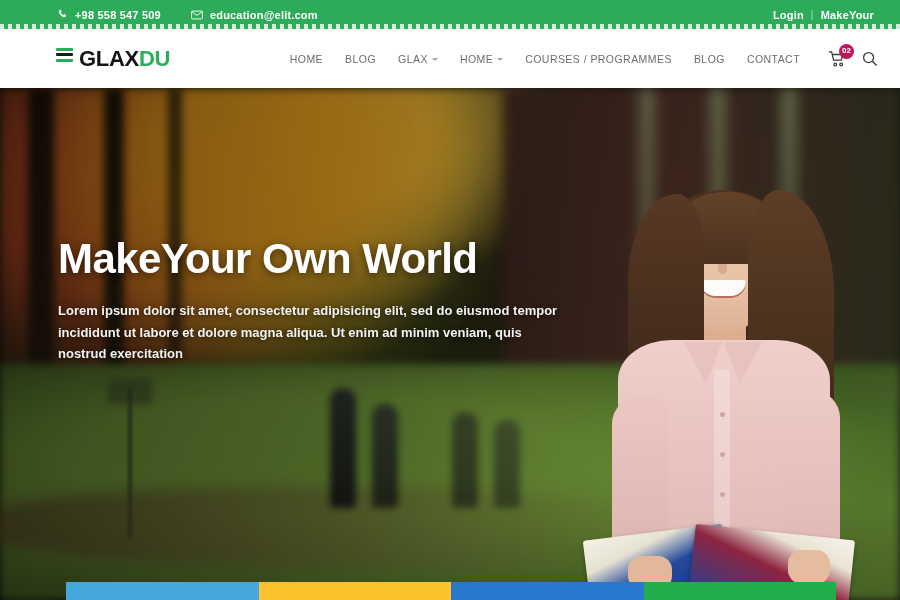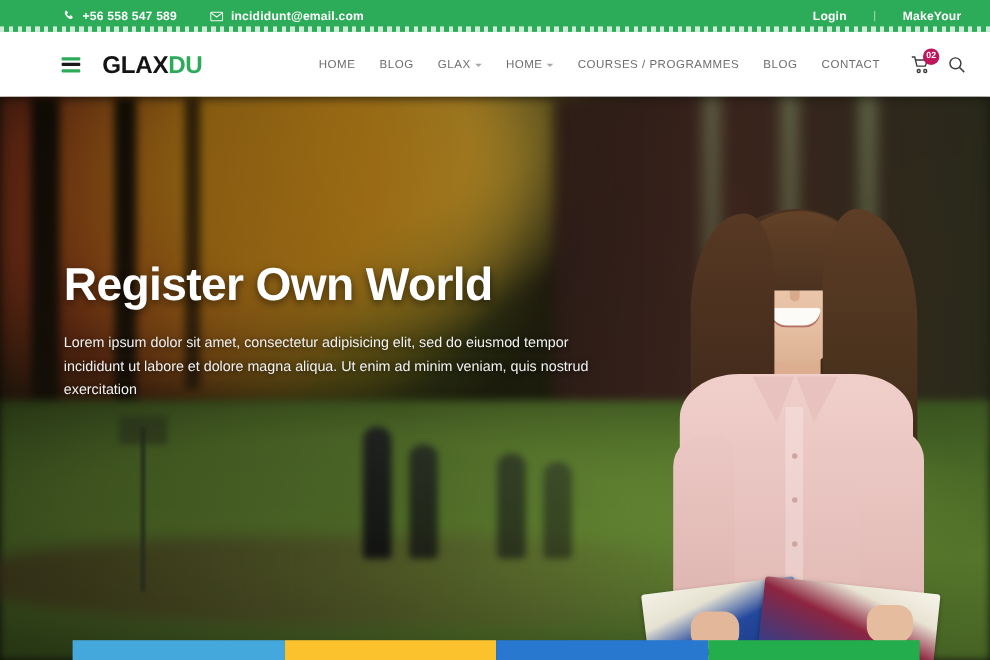--- a/index.html
+++ b/index.html
@@ -20,21 +20,21 @@
     display: flex;
     align-items: center;
     padding: 0 26px 0 56px;
     font-size: 11px;
     color: #ffffff;
     letter-spacing: .2px;
   }
   .topbar-left { display: flex; align-items: center; gap: 30px; }
   .topbar-right {
     margin-left: auto;
-    display: flex; align-items: center; gap: 24px;
+    display: flex; align-items: center; gap: 7px;
     font-size: 11px;
   }
   .tb-item { display: flex; align-items: center; gap: 7px; font-weight: bold; }
   .tb-item .glyph { display: inline-flex; width: 12px; height: 12px;
                     align-items: center; justify-content: center; opacity: .95; }
   .tb-link { color: #ffffff; text-decoration: none; font-weight: bold; }
   .tb-sep { color: rgba(255,255,255,.6); font-size: 10px; }
 
   
   .topbar::after {
@@ -47,21 +47,21 @@
   }
 
   
   .header {
     height: 59px;
     background: #ffffff;
     display: flex;
     align-items: center;
     padding: 0 22px 0 56px;
   }
-  .logo { display: flex; align-items: center; gap: 20px; text-decoration: none; }
+  .logo { display: flex; gap: 6px; text-decoration: none; }
   .logo-mark { display: flex; flex-direction: column; gap: 2.5px; width: 17px; }
   .logo-mark i { display: block; height: 3px; border-radius: 1px; }
   .logo-mark i:nth-child(1) { background: #2cab58; width: 100%; }
   .logo-mark i:nth-child(2) { background: #1b1b1b; width: 100%; }
   .logo-mark i:nth-child(3) { background: #2cab58; width: 100%; }
   .logo-text { font-size: 22px; font-weight: bold; letter-spacing: -.3px; line-height: 1; }
   .logo-a { color: #141414; }
   .logo-b { color: #2cab58; }
 
   .nav {
@@ -283,20 +283,21 @@
   .hero-title {
     font-size: 42px; font-weight: bold; color: #ffffff;
     letter-spacing: -.6px; line-height: 1.1;
     text-shadow: 0 2px 8px rgba(0,0,0,.55);
   }
   .hero-text {
     margin-top: 18px;
     font-size: 13px; line-height: 1.65; color: #f2f2f2;
     max-width: 510px;
     text-shadow: 0 1px 5px rgba(0,0,0,.6);
+    font-weight: bold;
   }
   .hero-btns { margin-top: 30px; display: flex; gap: 24px; }
   .btn {
     display: inline-flex; align-items: center; justify-content: center;
     height: 42px; padding: 0 30px;
     border-radius: 22px;
     font-size: 12px; font-weight: bold; letter-spacing: .7px;
     text-decoration: none; cursor: pointer; border: none;
     font-family: "Liberation Sans", sans-serif;
   }
@@ -321,30 +322,30 @@
 <div id="page">
 
   <div class="topbar">
     <div class="topbar-left">
       <div class="tb-item">
         <span class="glyph">
           <svg viewBox="0 0 16 16" width="11" height="11" fill="#ffffff">
             <path d="M3.6 1.2c.4-.4 1-.4 1.4 0l1.7 1.7c.4.4.4 1 0 1.4l-.9.9c-.2.2-.2.5-.1.7.5 1.1 1.5 2.1 2.6 2.6.2.1.5.1.7-.1l.9-.9c.4-.4 1-.4 1.4 0l1.7 1.7c.4.4.4 1 0 1.4l-.8.8c-.8.8-2 1-3 .5C6.9 10.6 4.4 8.1 3 5.3c-.5-1-.3-2.2.5-3l.1-1.1z"></path>
           </svg>
         </span>
-        <span>+56 558 547 589</span>
+        <span>+98 558 547 509</span>
       </div>
       <div class="tb-item">
         <span class="glyph">
           <svg viewBox="0 0 16 12" width="12" height="10" fill="none" stroke="#ffffff" stroke-width="1.3">
             <rect x="0.8" y="0.8" width="14.4" height="10.4" rx="1.2"></rect>
             <path d="M1 1.6 8 6.6 15 1.6"></path>
           </svg>
         </span>
-        <span>incididunt@email.com</span>
+        <span>education@elit.com</span>
       </div>
     </div>
     <div class="topbar-right">
       <a class="tb-link" href="#">Login</a>
       <span class="tb-sep">|</span>
       <a class="tb-link" href="#">MakeYour</a>
     </div>
   </div>
 
   <div class="header">
@@ -448,21 +449,21 @@
       <div class="st-btn" style="top:352px"></div>
       <div class="st-arm-l"></div>
       <div class="st-arm-r"></div>
       <div class="st-book-l"></div>
       <div class="st-book-r"></div>
       <div class="st-hand-l"></div>
       <div class="st-hand-r"></div>
     </div>
 
     <div class="hero-copy">
-      <h1 class="hero-title">Register Own World</h1>
+      <h1 class="hero-title">MakeYour Own World</h1>
       <p class="hero-text">Lorem ipsum dolor sit amet, consectetur adipisicing elit, sed do eiusmod tempor incididunt ut labore et dolore magna aliqua. Ut enim ad minim veniam, quis nostrud exercitation</p>
     </div>
 
     <div class="cards">
       <div class="card card-1"></div>
       <div class="card card-2"></div>
       <div class="card card-3"></div>
       <div class="card card-4"></div>
     </div>
   </div>

